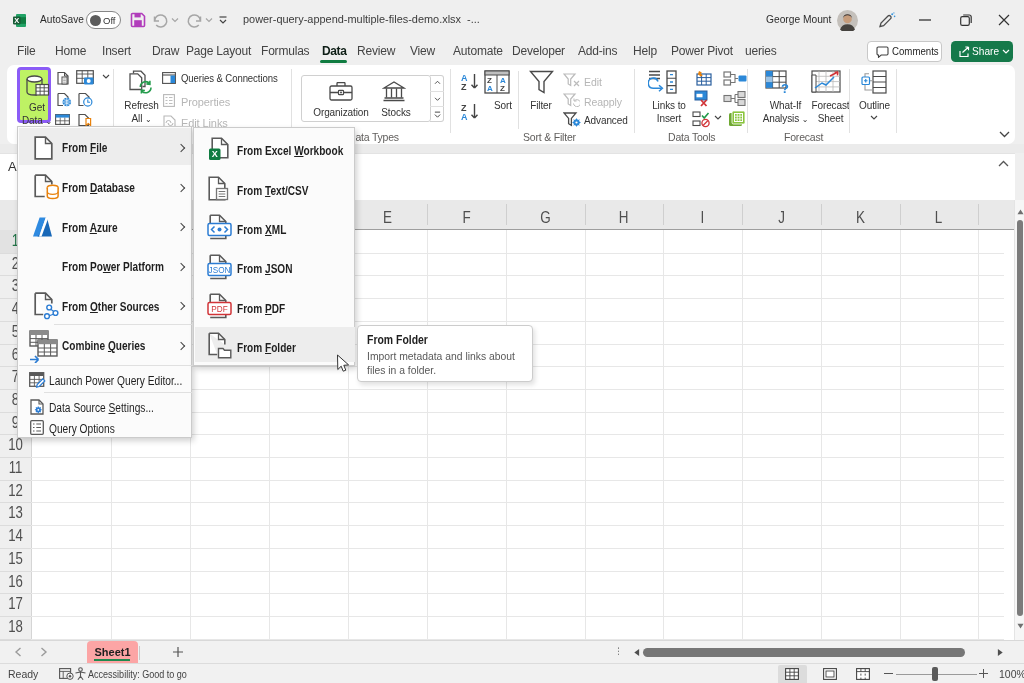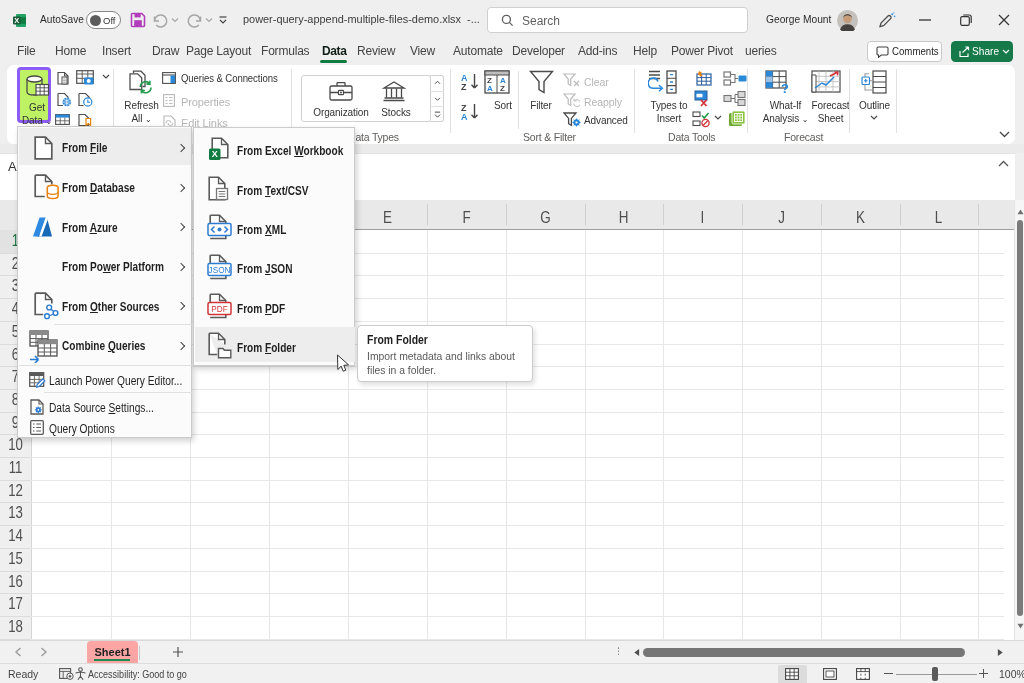--- a/index.html
+++ b/index.html
@@ -77,27 +77,20 @@
   <svg class="abs" style="left:205px;top:17px" width="8" height="6" viewBox="0 0 8 6">
       <path d="M1 1.5 l3 3 3-3" fill="none" stroke="#a6a6a6" stroke-width="1.2"></path>
     </svg>
 
   <svg class="abs" style="left:218px;top:15px" width="10" height="10" viewBox="0 0 10 10">
     <path d="M1.5 2 h7" stroke="#444" stroke-width="1.2"></path>
       <path d="M2 5 l3 3 3-3" fill="none" stroke="#444" stroke-width="1.2"></path>
   </svg>
   <div class="tb-txt" style="left:243px;top:13px;color:#3b3b3b;transform:scaleX(0.95);transform-origin:0 50%">power-query-append-multiple-files-demo.xlsx&nbsp; -...</div>
 
-  <div class="abs" style="left:487px;top:7px;width:261px;height:26px;background:#fff;border:1px solid #cfcfcf;border-radius:4px">
-    <svg class="abs" style="left:13px;top:6px" width="13" height="13" viewBox="0 0 13 13">
-        <circle cx="5.4" cy="5.4" r="4" fill="none" stroke="#5f5f5f" stroke-width="1.3"></circle>
-        <path d="M8.4 8.4 l3.2 3.2" stroke="#5f5f5f" stroke-width="1.3"></path>
-      </svg>
-    <div class="abs" style="left:34px;top:5.5px;font-size:12px;color:#5f5f5f">Search</div>
-  </div>
   <div class="tb-txt" style="left:766px;top:13px;font-size:11px;transform:scaleX(0.93);transform-origin:0 50%">George Mount</div>
 
   <svg class="abs" style="left:837px;top:10px" width="21" height="21" viewBox="0 0 21 21">
     <circle cx="10.5" cy="10.5" r="10.5" fill="#c4c0bb"></circle>
     <circle cx="10.5" cy="9" r="4.3" fill="#c69c7b"></circle>
     <path d="M5.8 8.2 a4.8 4.8 0 0 1 9.4 0 c-1.2-2.2-2.6-3-4.7-3 s-3.5 0.8-4.7 3z" fill="#3c3430"></path>
     <path d="M3 19.5 a8 8 0 0 1 15 0 a10.5 10.5 0 0 1-15 0z" fill="#45423e"></path>
   </svg>
 
   <svg class="abs" style="left:878px;top:12px" width="18" height="17" viewBox="0 0 18 17">
@@ -283,21 +276,21 @@
   <div class="rtxt" style="left:475px;width:42px;top:35px">Sort</div>
   <div class="vsep" style="left:511px;top:6px;height:58px"></div>
   <svg class="abs" style="left:522px;top:5px" width="25" height="25" viewBox="0 0 25 25">
     <path d="M1.5 1.5 h22 l-8.5 10 v11 l-5-3 v-8 z" fill="#fff" stroke="#4a4a4a" stroke-width="1.4"></path>
   </svg>
   <div class="rtxt" style="left:513px;width:42px;top:35px">Filter</div>
   <svg class="abs" style="left:556px;top:8px" width="17" height="14" viewBox="0 0 17 14">
     <path d="M1 1 h11 l-4.3 5 v6.5 l-2.5-1.5 v-5 z" fill="none" stroke="#bbb" stroke-width="1.2"></path>
     <path d="M11 8 l5 5 M16 8 l-5 5" stroke="#bbb" stroke-width="1.2"></path>
   </svg>
-  <div class="gtxt" style="left:577px;top:11px">Clear</div>
+  <div class="gtxt" style="left:577px;top:11px">Edit</div>
   <svg class="abs" style="left:556px;top:28px" width="17" height="14" viewBox="0 0 17 14">
     <path d="M1 1 h11 l-4.3 5 v6.5 l-2.5-1.5 v-5 z" fill="none" stroke="#bbb" stroke-width="1.2"></path>
     <path d="M10.5 10.5 a3.5 3.5 0 1 0 1-2.8 M11 5.5 v2.5 h2.5" fill="none" stroke="#bbb" stroke-width="1"></path>
   </svg>
   <div class="gtxt" style="left:577px;top:31px">Reapply</div>
   <svg class="abs" style="left:556px;top:47px" width="19" height="16" viewBox="0 0 19 16">
     <path d="M1 1 h12 l-4.6 5.4 v7 l-2.8-1.7 v-5.3 z" fill="#fff" stroke="#4a4a4a" stroke-width="1.3"></path>
     <circle cx="13.5" cy="10.5" r="3.2" fill="#2b88d8"></circle>
     <path d="M13.5 6.5 v8 M9.5 10.5 h8 M10.7 7.7 l5.6 5.6 M16.3 7.7 l-5.6 5.6" stroke="#2b88d8" stroke-width="1" fill="none"></path>
     <circle cx="13.5" cy="10.5" r="1.1" fill="#fff"></circle>
@@ -307,21 +300,21 @@
   <div class="vsep" style="left:627px;top:4px;height:64px"></div>
 
   <svg class="abs" style="left:641px;top:5px" width="29" height="24" viewBox="0 0 29 24">
     <path d="M1 1.5 h11 M1 5 h11 M1 8.5 h11" stroke="#4a4a4a" stroke-width="1.6"></path>
     <path d="M10 11.5 a5 5 0 1 0-4.7 6.7 l8.2 0" fill="none" stroke="#2b88d8" stroke-width="1.5"></path>
     <path d="M11 15.2 l3.4 3 -3.4 3" fill="none" stroke="#2b88d8" stroke-width="1.5"></path>
     <rect x="19" y="1" width="9" height="22" fill="#fff" stroke="#4a4a4a" stroke-width="1.3"></rect>
     <path d="M19 8.3 h9 M19 15.6 h9" stroke="#4a4a4a" stroke-width="1.1"></path>
     <path d="M22 4.6 h3 M22 12 h3 M22 19.4 h3" stroke="#2b88d8" stroke-width="1.4"></path>
   </svg>
-  <div class="rtxt" style="left:634px;width:56px;top:35px">Types to</div>
+  <div class="rtxt" style="left:634px;width:56px;top:35px">Links to</div>
   <div class="rtxt" style="left:634px;width:56px;top:48px">Insert</div>
   <svg class="abs" style="left:687px;top:6px" width="18" height="15" viewBox="0 0 18 15">
     <rect x="3" y="3" width="14" height="11" fill="#fff" stroke="#2b5f9e" stroke-width="1.2"></rect>
     <path d="M3 6.6 h14 M3 10.2 h14 M7.6 3 v11 M12.2 3 v11" stroke="#2b5f9e" stroke-width="1"></path>
     <path d="M5 0 l3 1.5 -1.2 0.8 1.8 2.2 -2.2 1.3 -1.6-2.4 -1.3 1z" fill="#e8820d"></path>
   </svg>
   <svg class="abs" style="left:687px;top:25px" width="18" height="17" viewBox="0 0 18 17">
     <rect x="1" y="1" width="12" height="9" fill="#2b88d8" stroke="#2b5f9e" stroke-width="1"></rect>
     <rect x="2.5" y="3.8" width="6" height="3.5" fill="#fff"></rect>
     <path d="M7 10 l5.5 6 M12.5 10 l-5.5 6" stroke="#d13438" stroke-width="1.8"></path>

